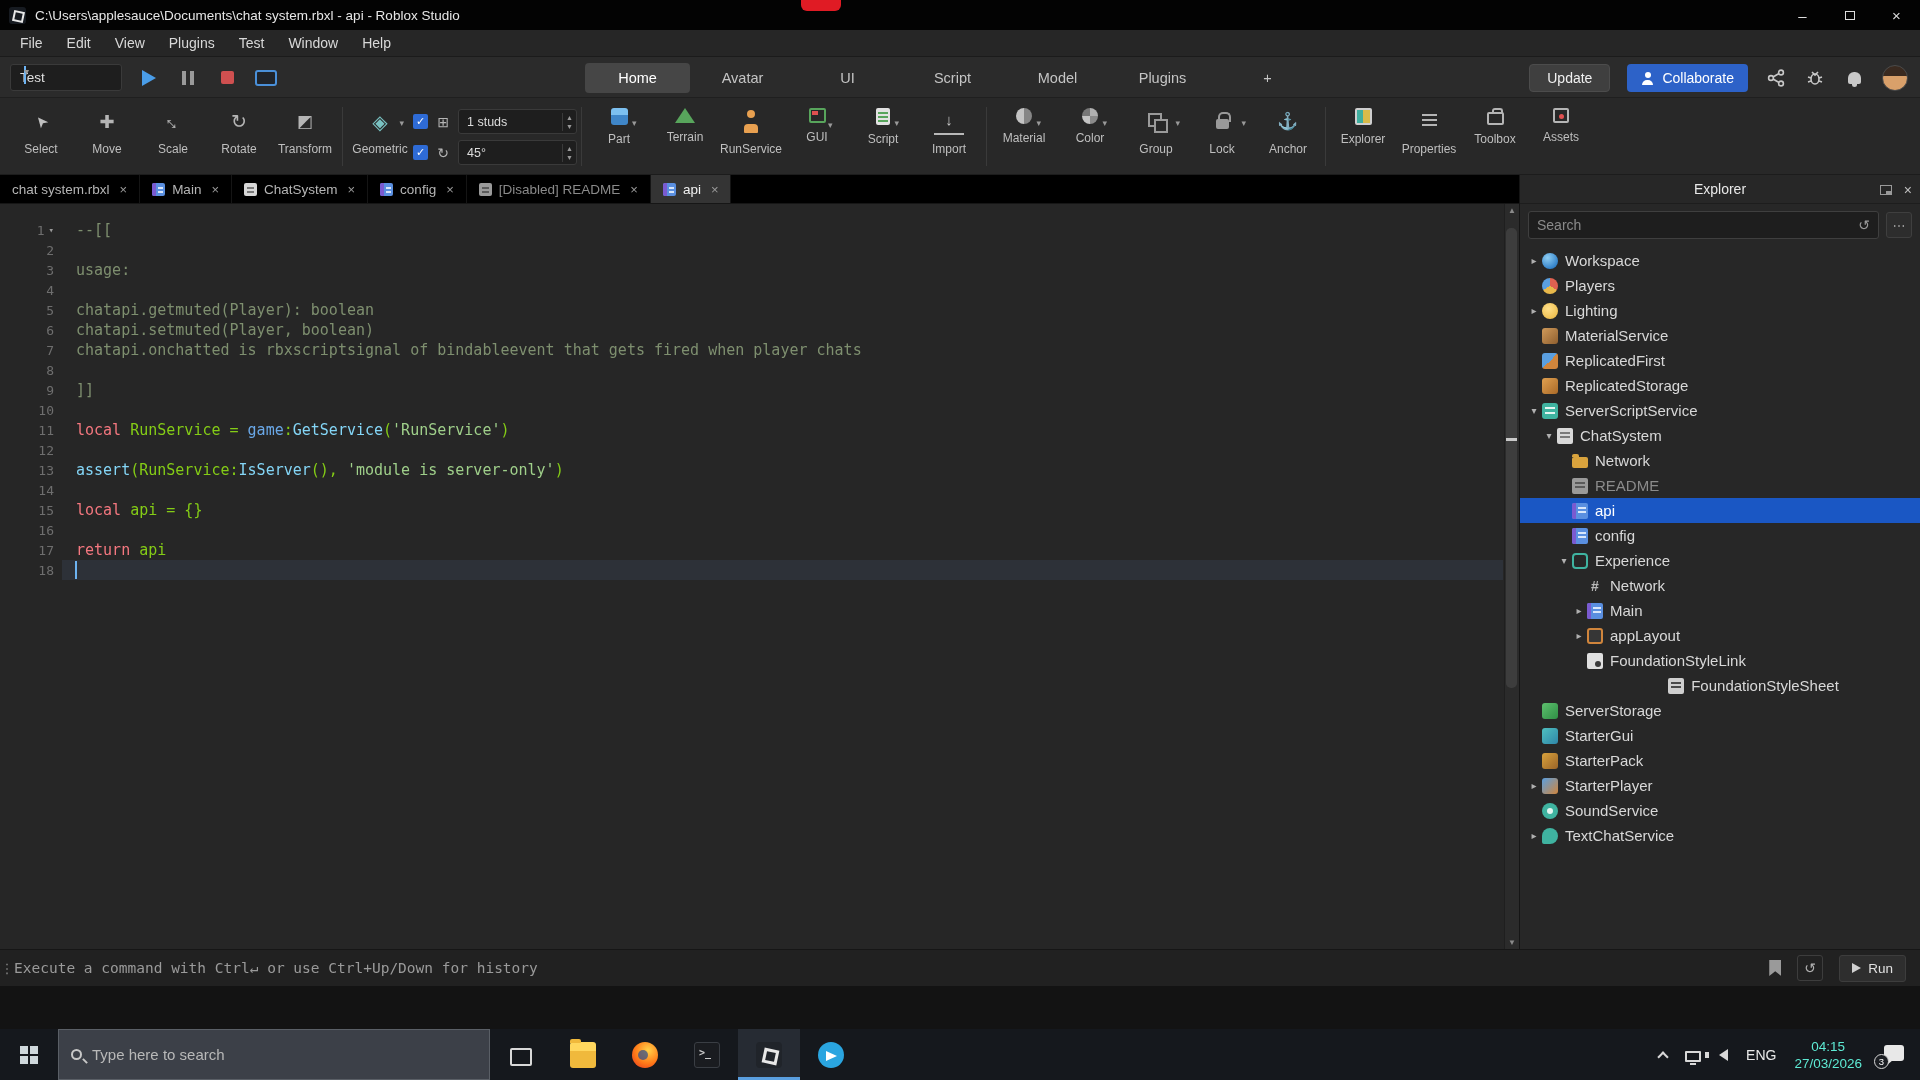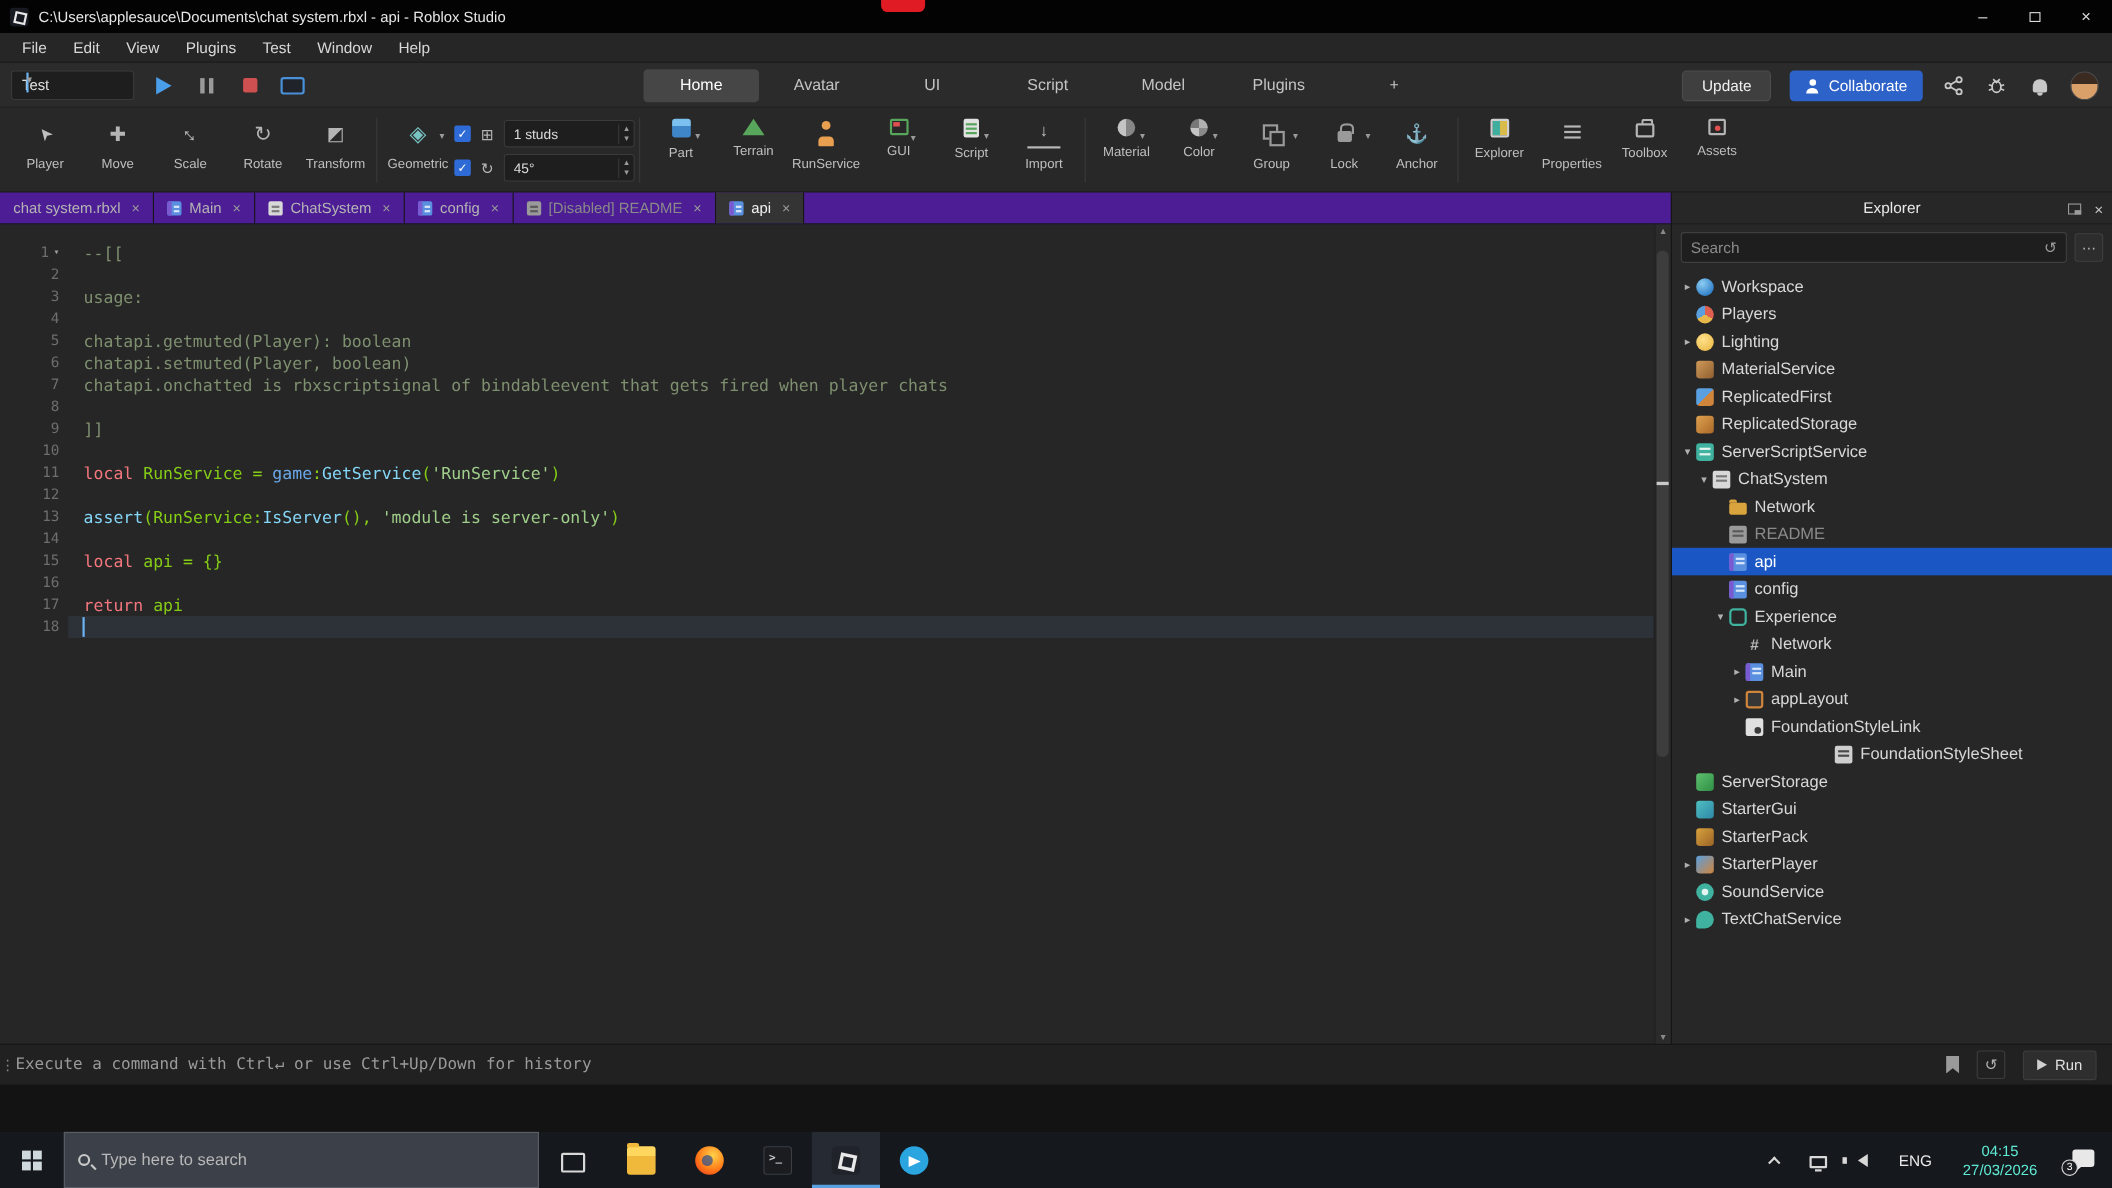--- a/index.html
+++ b/index.html
@@ -91,21 +91,21 @@
   .snapgrp{display:flex;flex-direction:column;justify-content:flex-start;gap:6px;padding-top:6px;width:164px}
   .snaprow{display:flex;align-items:center;gap:7px}
   .chk{width:15px;height:15px;background:#2e6bd6;border-radius:2px;color:#fff;font-size:11px;display:flex;align-items:center;justify-content:center;flex:none}
   .snap-ic{width:16px;color:#b5b5b5;font-size:14px;text-align:center;flex:none}
   .valbox{flex:1;height:25px;background:#1e1e1e;border:1px solid #3a3a3a;border-radius:3px;display:flex;align-items:center}
   .valbox .vtext{flex:1;padding-left:8px;color:#dcdcdc;font-size:12.5px;white-space:nowrap}
   .stepper{width:14px;display:flex;flex-direction:column;align-items:center;border-left:1px solid #3a3a3a}
   .stepper span{font-size:7px;color:#9a9a9a;line-height:9px}
 
   
-  .doctabs{position:absolute;left:0;top:175px;width:1519px;height:29px;background:#4c1d95;border-bottom:1px solid #161616;
+  .doctabs{position:absolute;left:0;top:175px;width:1519px;height:29px;background:#000000;border-bottom:1px solid #161616;
     display:flex;align-items:stretch}
   .dtab{display:flex;align-items:center;gap:7px;padding:0 12px;color:#b5b5b5;font-size:13.5px;border-right:1px solid #151515;white-space:nowrap}
   .dtab.active{background:#343434;color:#f2f2f2}
   .dtab.disabled{color:#8a8a8a}
   .dtab .tclose{color:#9a9a9a;font-size:13px;margin-left:3px}
 
   
   .editor{position:absolute;left:0;top:204px;width:1519px;height:745px;background:#262626;overflow:hidden}
   .gutter{position:absolute;left:0;top:16px;width:62px}
   .ln{height:20px;display:flex;align-items:center;justify-content:flex-end;padding-right:8px;color:#6e6e6e;
@@ -210,21 +210,21 @@
   .ai-file-explorer{background:linear-gradient(180deg,#ffd75e 0 35%,#f0b93c 35%);border-radius:3px}
   .ai-file-explorer::before{content:"";position:absolute;left:0;top:-3px;width:11px;height:4px;background:#f0b93c;border-radius:2px 2px 0 0}
   .ai-firefox{border-radius:50%;background:radial-gradient(circle at 62% 32%,#ffd24a,#ff7a18 55%,#e8401f 90%)}
   .ai-firefox::after{content:"";position:absolute;left:6px;top:8px;width:10px;height:10px;border-radius:50%;background:#2a4b8f;opacity:.7}
   .ai-terminal{background:#1a1c20;border:1px solid #3a3e44;border-radius:3px}
   .ai-terminal::before{content:">_";position:absolute;left:4px;top:4px;color:#c8c8c8;font:bold 10px "DejaVu Sans Mono",monospace}
   .ai-roblox-studio{background:#20242a;border-radius:4px}
   .ai-roblox-studio::before{content:"";position:absolute;left:7px;top:7px;width:9px;height:9px;border:3px solid #e8e8e8;transform:rotate(12deg)}
   .ai-telegram{border-radius:50%;background:#2aa5e0}
   .ai-telegram::before{content:"";position:absolute;left:8px;top:9px;width:0;height:0;border-left:11px solid #fff;border-top:5px solid transparent;border-bottom:5px solid transparent}
-  .tray{margin-left:auto;display:flex;align-items:center;gap:28px;padding-right:10px}
+  .tray{margin-left:auto;display:flex;align-items:center;gap:18px;padding-right:10px}
   .chevron-up{width:8px;height:8px;border-top:2px solid #d8d8d8;border-right:2px solid #d8d8d8;transform:rotate(-45deg);margin-top:4px}
   .net-ic{width:16px;height:11px;border:2px solid #d8d8d8;border-radius:1px;position:relative;margin-top:3px}
   .net-ic::after{content:"";position:absolute;left:3px;bottom:-5px;width:6px;height:2px;background:#d8d8d8}
   .vol-ic{width:0;height:0;border-top:6px solid transparent;border-bottom:6px solid transparent;border-right:9px solid #d8d8d8;position:relative}
   .vol-ic::before{content:"";position:absolute;left:-14px;top:-3px;width:4px;height:6px;background:#d8d8d8}
   .tray-lang{color:#eaeaea;font-size:14px}
   .tray-clock{color:#5eead4;font-size:13.5px;text-align:center;line-height:17px}
   .notif{position:relative;width:24px;height:20px;margin-right:6px}
   .notif-bubble{position:absolute;right:0;top:0;width:20px;height:16px;background:#e8e8e8;border-radius:3px}
   .notif-bubble::after{content:"";position:absolute;left:3px;bottom:-4px;width:0;height:0;border-top:5px solid #e8e8e8;border-right:6px solid transparent}
@@ -321,21 +321,21 @@
           <i class="bell-ic"></i>
         </span>
       <div class="avatar"></div>
     </div>
   </div>
 
   <div class="ribbon">
     <div class="rgroup" id="rib-tools">
         <div class="rbtn">
           <span class="ri ri-select"></span>
-          <span class="lbl">Player</span>
+          <span class="lbl">Select</span>
         </div>
         <div class="rbtn">
           <span class="ri ri-move"></span>
           <span class="lbl">Move</span>
         </div>
         <div class="rbtn">
           <span class="ri ri-scale"></span>
           <span class="lbl">Scale</span>
         </div>
         <div class="rbtn">

